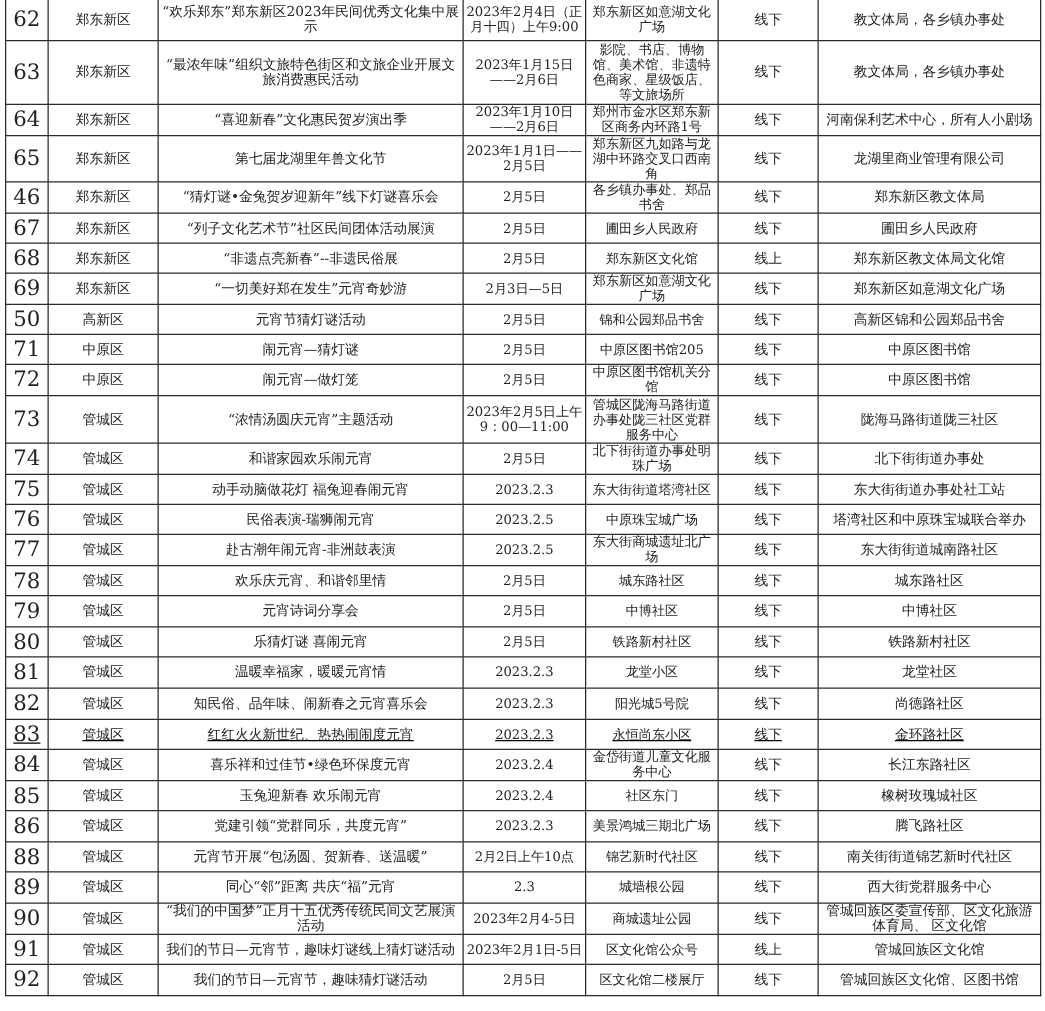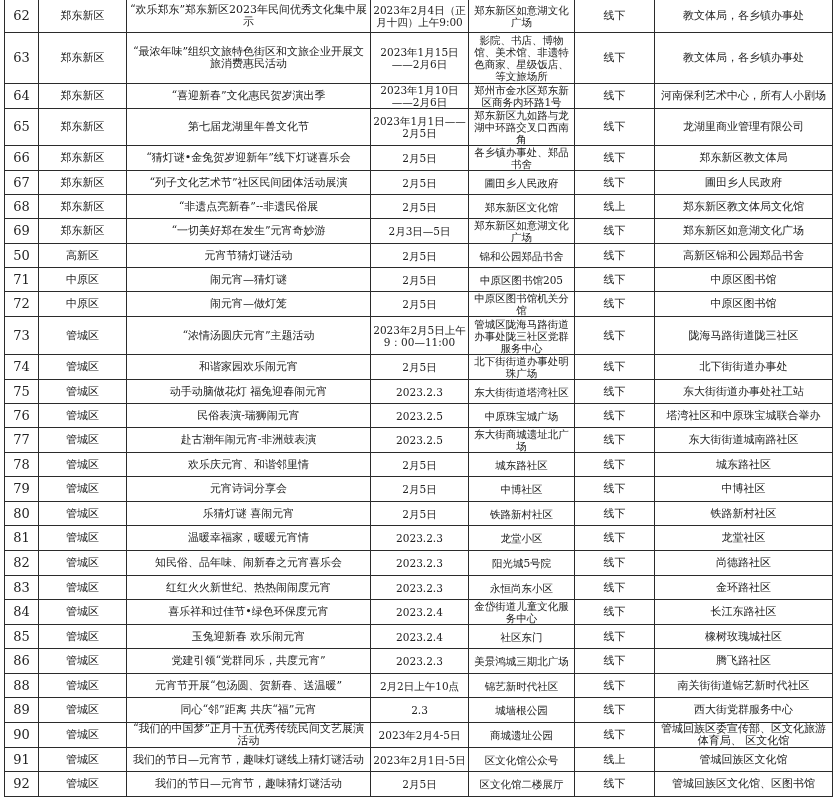--- a/index.html
+++ b/index.html
@@ -11,21 +11,21 @@
     font-family: "DejaVu Serif", "Liberation Serif", serif;
     font-size: 11px;
     line-height: 12px;
     color: #222;
     text-align: center;
     vertical-align: middle;
     padding: 0 1px;
     overflow: hidden;
     word-break: break-all;
   }
-  td.no { font-size: 13px; }
+  td.no { font-size: 17px; }
   td.date { font-size: 10.5px; }
   td.venue { font-size: 10.5px; }
   td.mode { font-size: 11px; }
   col.c1 { width: 34px; }
   col.c2 { width: 88px; }
   col.c3 { width: 244px; }
   col.c4 { width: 98px; }
   col.c5 { width: 106px; }
   col.c6 { width: 80px; }
   col.c7 { width: 178px; }
@@ -75,21 +75,21 @@
         <tr style="height: 24px;">
     <td class="no">65</td>
     <td class="district">郑东新区</td>
     <td class="title">第七届龙湖里年兽文化节</td>
     <td class="date">2023年1月1日——2月5日</td>
     <td class="venue">郑东新区九如路与龙湖中环路交叉口西南角</td>
     <td class="mode">线下</td>
     <td class="organizer">龙湖里商业管理有限公司</td>
   </tr>
         <tr style="height: 24px;">
-    <td class="no">66</td>
+    <td class="no">46</td>
     <td class="district">郑东新区</td>
     <td class="title">“猜灯谜•金兔贺岁迎新年”线下灯谜喜乐会</td>
     <td class="date">2月5日</td>
     <td class="venue">各乡镇办事处、郑品书舍</td>
     <td class="mode">线下</td>
     <td class="organizer">郑东新区教文体局</td>
   </tr>
         <tr style="height: 24px;">
     <td class="no">67</td>
     <td class="district">郑东新区</td>
@@ -227,21 +227,21 @@
   </tr>
         <tr style="height: 25px;">
     <td class="no">82</td>
     <td class="district">管城区</td>
     <td class="title">知民俗、品年味、闹新春之元宵喜乐会</td>
     <td class="date">2023.2.3</td>
     <td class="venue">阳光城5号院</td>
     <td class="mode">线下</td>
     <td class="organizer">尚德路社区</td>
   </tr>
-        <tr style="height: 24px;">
+        <tr style="height: 24px; text-decoration: underline;">
     <td class="no">83</td>
     <td class="district">管城区</td>
     <td class="title">红红火火新世纪、热热闹闹度元宵</td>
     <td class="date">2023.2.3</td>
     <td class="venue">永恒尚东小区</td>
     <td class="mode">线下</td>
     <td class="organizer">金环路社区</td>
   </tr>
         <tr style="height: 25px;">
     <td class="no">84</td>

